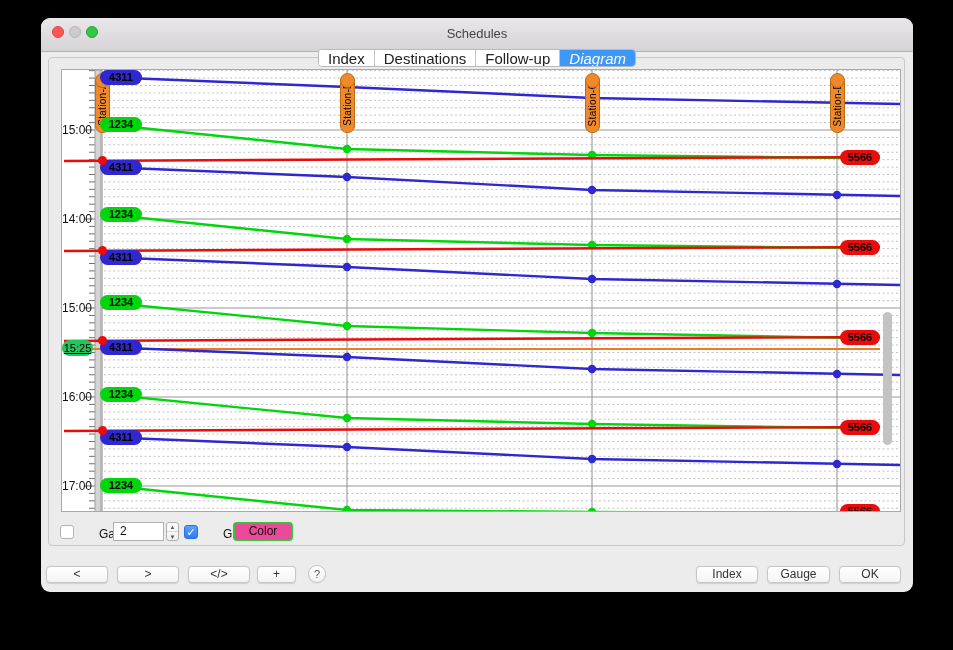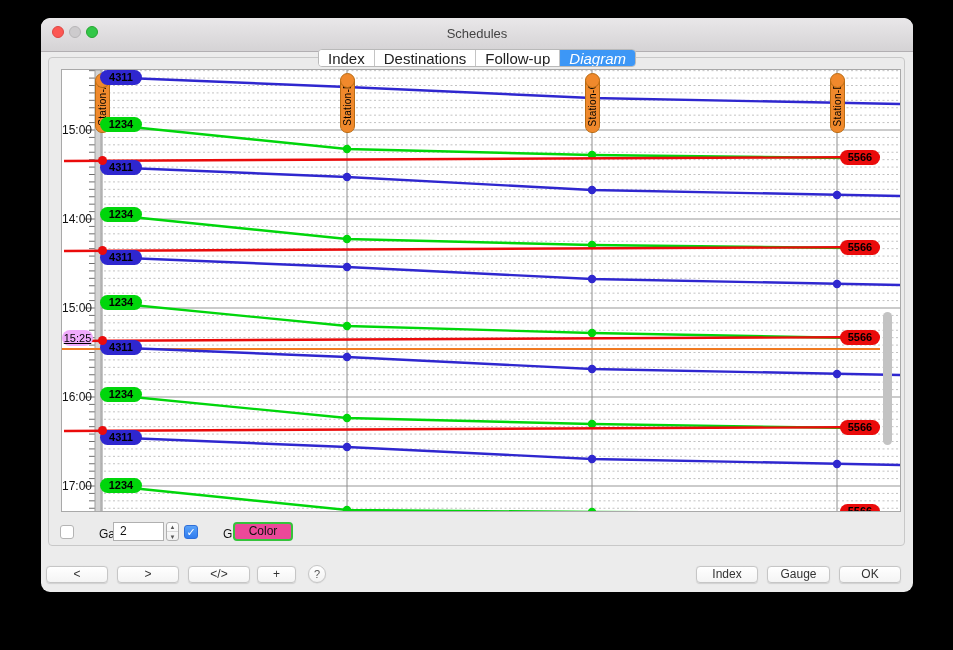--- a/index.html
+++ b/index.html
@@ -291,21 +291,21 @@
             <div class="train-pill" style="left: 38px; top: 359.5px; width: 42px; background: rgb(47, 39, 207);">4311</div>
             <div class="train-pill" style="left: 778px; top: 79.5px; width: 40px; background: rgb(234, 11, 11);">5566</div>
             <div class="hdot" style="left: 35.5px; top: 85.5px; background: rgb(234, 11, 11);"></div>
             <div class="train-pill" style="left: 778px; top: 169.5px; width: 40px; background: rgb(234, 11, 11);">5566</div>
             <div class="hdot" style="left: 35.5px; top: 175.5px; background: rgb(234, 11, 11);"></div>
             <div class="train-pill" style="left: 778px; top: 259.5px; width: 40px; background: rgb(234, 11, 11);">5566</div>
             <div class="hdot" style="left: 35.5px; top: 265.5px; background: rgb(234, 11, 11);"></div>
             <div class="train-pill" style="left: 778px; top: 349.5px; width: 40px; background: rgb(234, 11, 11);">5566</div>
             <div class="hdot" style="left: 35.5px; top: 355.5px; background: rgb(234, 11, 11);"></div>
             <div class="train-pill" style="left: 778px; top: 433.5px; width: 40px; background: rgb(234, 11, 11);">5566</div>
-            <div class="time-highlight" style="top: 260px; background: #f0abfc; text-decoration: underline;">15:25</div>
+            <div class="time-highlight" style="top: 270px; background: #22c55e; text-decoration: underline;">15:25</div>
           </div>
         <div class="vscroll"></div>
       </div>
 
       <div class="checkbox" style="left:11px; top:467px;"></div>
       <div class="ctl-label" style="left:30px; top:469px;">Gauge</div>
       <div class="field" style="left:64px; top:464px;">2</div>
       <div class="stepper" style="left:117px; top:464px;">
         <div>▲</div>
         <div>▼</div>

